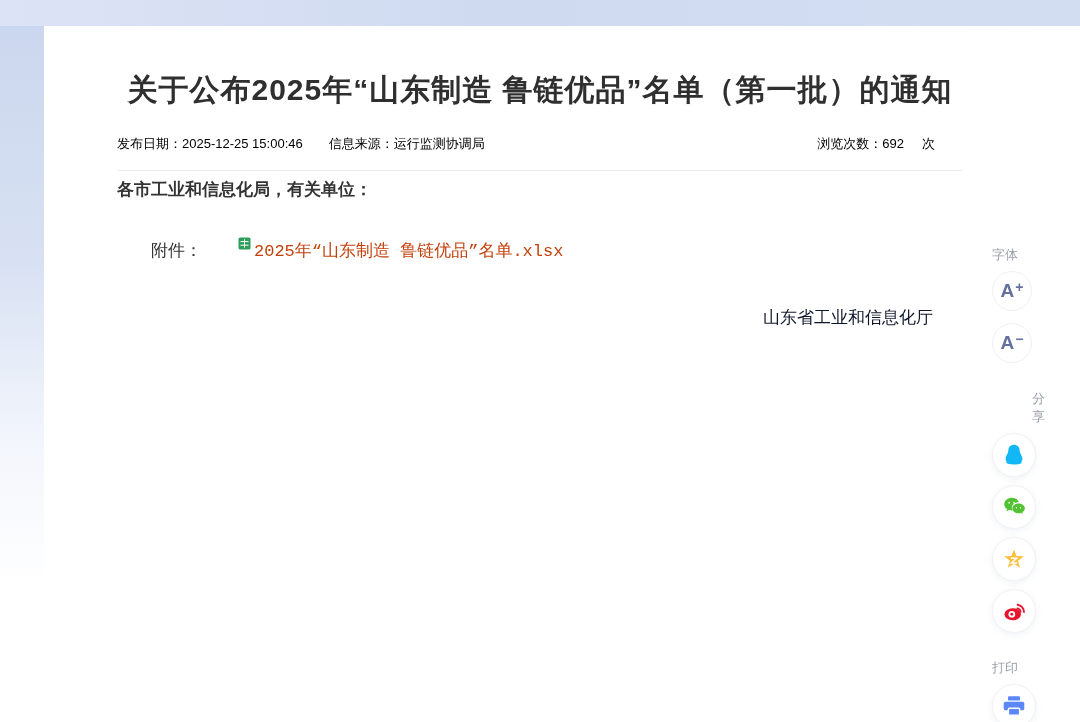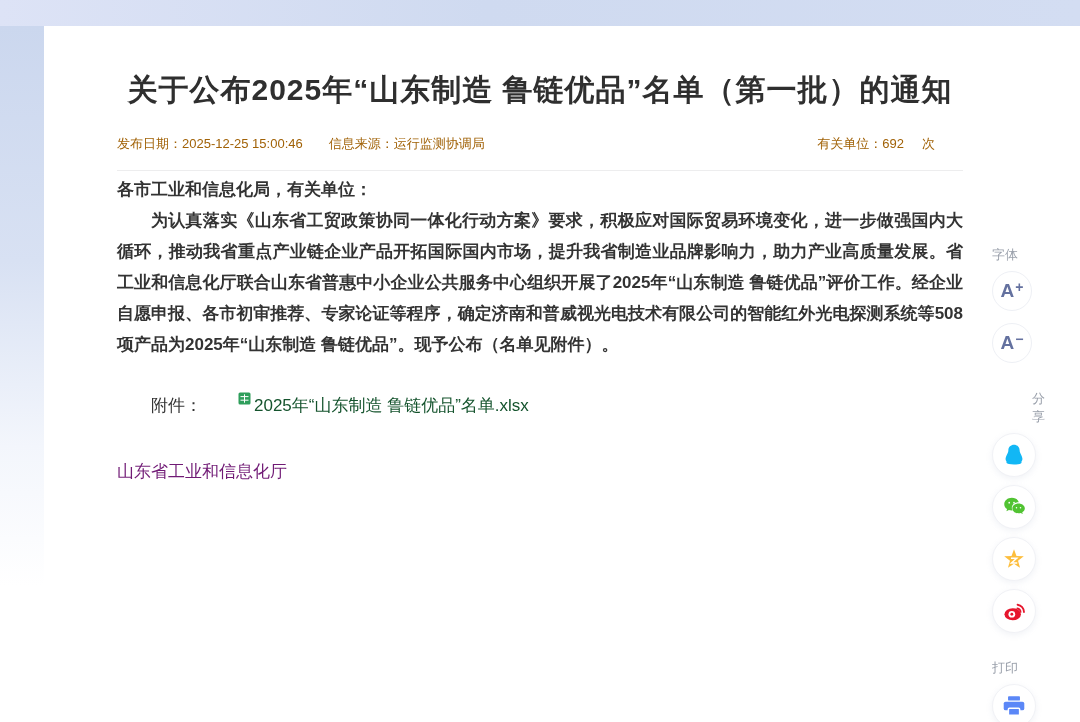--- a/index.html
+++ b/index.html
@@ -31,39 +31,39 @@
   }
   .title {
     margin: 40px 0 0 0;
     font-size: 30px; line-height: 48px;
     font-weight: bold; color: #2f2f2f;
     text-align: center; letter-spacing: 1px;
   }
   .meta {
     margin-top: 20px; height: 20px; line-height: 20px;
     display: flex; justify-content: space-between;
-    font-size: 13px; color: #a16207;
+    font-size: 13px; color: #000000;
     padding-right: 28px;
   }
   .meta-left { display: flex; gap: 26px; }
   .views-unit { margin-left: 18px; }
   .divider { margin-top: 16px; border-bottom: 1px solid #ededee; }
   .article-body {
     margin-top: 3px;
     font-size: 17px; color: #333333;
     line-height: 31px; text-align: justify;
   }
   .article-body p { margin: 0; font-weight: bold; }
   .indent { text-indent: 2em; }
   .attachment-row { margin-top: 30px; text-indent: 2em; font-size: 17px; color: #333; }
-  .attachment-link { color: #14532d; text-decoration: none; cursor: pointer; }
+  .attachment-link { color: #c2410c; text-decoration: none; cursor: pointer; font-family: Liberation Mono, monospace; }
   .xlsx-icon { display: inline-block; vertical-align: 6px; margin: 0 3px 0 2px; line-height: 0; }
   .signature {
-    margin-top: 32px; text-align: left; padding-right: 30px;
-    line-height: 37px; font-size: 17px; color: #701a75;
+    margin-top: 32px; text-align: right; padding-right: 30px;
+    line-height: 37px; font-size: 17px; color: #0f172a;
   }
   .toolbar {
     position: absolute; left: 948px; top: 220px; width: 44px;
     display: flex; flex-direction: column; align-items: flex-start;
   }
   .tool-label { font-size: 13px; color: #9aa0ab; margin-bottom: 7px; line-height: 18px; }
   .share-label { margin-top: 15px; margin-left: 40px; }
   .print-label { margin-top: 18px; }
   .font-btn {
     width: 40px; height: 40px; border-radius: 50%;
@@ -93,29 +93,28 @@
 
   <div class="content">
     <h1 class="title">关于公布2025年“山东制造 鲁链优品”名单（第一批）的通知</h1>
 
     <div class="meta">
       <div class="meta-left">
         <span class="meta-item"><span>发布日期：</span><span>2025-12-25 15:00:46</span></span>
         <span class="meta-item"><span>信息来源：</span><span>运行监测协调局</span></span>
       </div>
       <div class="meta-right">
-        <span>有关单位：</span><span>692</span><span class="views-unit">次</span>
+        <span>浏览次数：</span><span>692</span><span class="views-unit">次</span>
       </div>
     </div>
 
     <div class="divider"></div>
 
     <div class="article-body">
       <p>各市工业和信息化局，有关单位：</p>
-      <p class="indent">为认真落实《山东省工贸政策协同一体化行动方案》要求，积极应对国际贸易环境变化，进一步做强国内大循环，推动我省重点产业链企业产品开拓国际国内市场，提升我省制造业品牌影响力，助力产业高质量发展。省工业和信息化厅联合山东省普惠中小企业公共服务中心组织开展了2025年“山东制造 鲁链优品”评价工作。经企业自愿申报、各市初审推荐、专家论证等程序，确定济南和普威视光电技术有限公司的智能红外光电探测系统等508项产品为2025年“山东制造 鲁链优品”。现予公布（名单见附件）。</p>
 
       <div class="attachment-row">
         <span>附件：</span><span class="xlsx-icon"><svg width="13" height="13" viewBox="0 0 13 13">
               <rect x="0.5" y="0.5" width="12" height="12" rx="1.5" fill="#2e9e5b"></rect>
               <path d="M2.5 4.6h8M2.5 8.2h8M6.5 2.3v8.4" stroke="#ffffff" stroke-width="1"></path>
             </svg></span><a class="attachment-link">2025年“山东制造 鲁链优品”名单.xlsx</a>
       </div>
 
       <div class="signature">
         <div>山东省工业和信息化厅</div>

